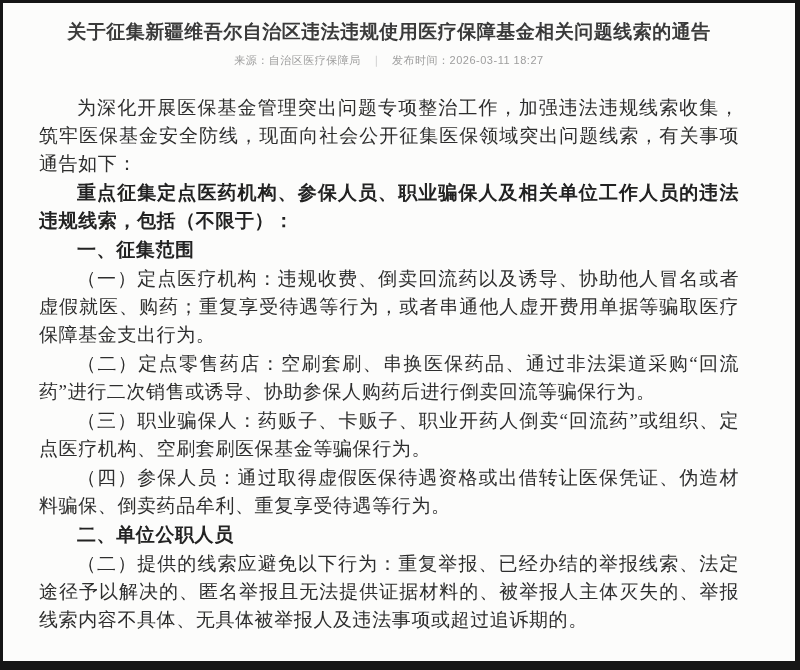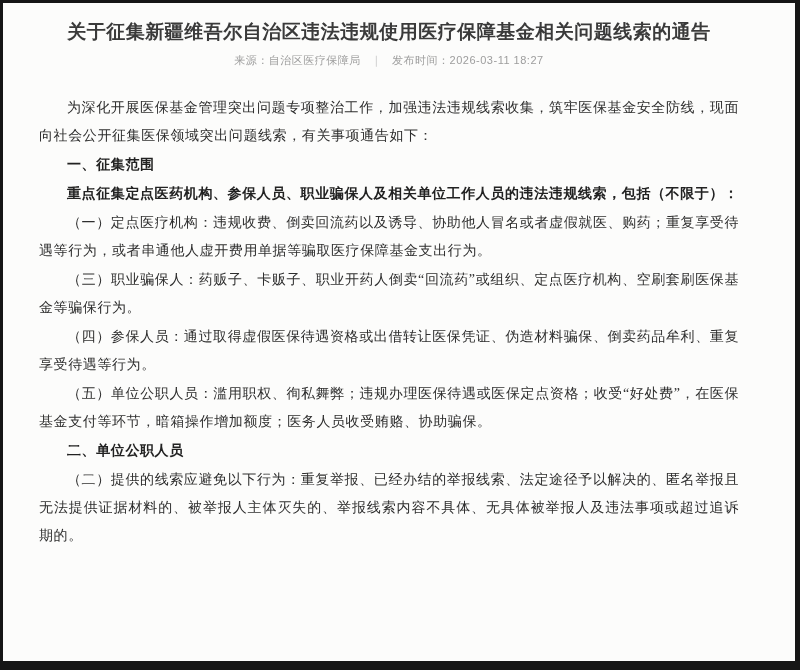--- a/index.html
+++ b/index.html
@@ -43,21 +43,21 @@
     color: #9d9d9d;
     margin-bottom: 26px;
     letter-spacing: 0.5px;
   }
   .meta .sep {
     color: #c2c2c2;
     margin: 0 10px;
   }
   .body-text p {
     margin: 0 0 1px 0;
-    font-size: 14px;
+    font-size: 19px;
     line-height: 28px;
     color: #2e2e2e;
     text-indent: 2em;
     text-align: justify;
     letter-spacing: 0.6px;
   }
   .body-text p.bold {
     font-weight: 700;
     color: #222;
   }
@@ -69,25 +69,25 @@
   <div class="page">
 
     <h1 class="doc-title">关于征集新疆维吾尔自治区违法违规使用医疗保障基金相关问题线索的通告</h1>
 
     <div class="meta">
       <span>来源：</span><span>自治区医疗保障局</span><span class="sep">｜</span><span>发布时间：</span><span>2026-03-11 18:27</span>
     </div>
 
     <div class="body-text">
       <p>为深化开展医保基金管理突出问题专项整治工作，加强违法违规线索收集，筑牢医保基金安全防线，现面向社会公开征集医保领域突出问题线索，有关事项通告如下：</p>
+      <p class="bold">重点征集定点医药机构、参保人员、职业骗保人及相关单位工作人员的违法违规线索，包括（不限于）：</p>
       <p class="bold">一、征集范围</p>
-      <p class="bold">重点征集定点医药机构、参保人员、职业骗保人及相关单位工作人员的违法违规线索，包括（不限于）：</p>
       <p>（一）定点医疗机构：违规收费、倒卖回流药以及诱导、协助他人冒名或者虚假就医、购药；重复享受待遇等行为，或者串通他人虚开费用单据等骗取医疗保障基金支出行为。</p>
+      <p>（二）定点零售药店：空刷套刷、串换医保药品、通过非法渠道采购“回流药”进行二次销售或诱导、协助参保人购药后进行倒卖回流等骗保行为。</p>
       <p>（三）职业骗保人：药贩子、卡贩子、职业开药人倒卖“回流药”或组织、定点医疗机构、空刷套刷医保基金等骗保行为。</p>
       <p>（四）参保人员：通过取得虚假医保待遇资格或出借转让医保凭证、伪造材料骗保、倒卖药品牟利、重复享受待遇等行为。</p>
-      <p>（五）单位公职人员：滥用职权、徇私舞弊；违规办理医保待遇或医保定点资格；收受“好处费”，在医保基金支付等环节，暗箱操作增加额度；医务人员收受贿赂、协助骗保。</p>
       <p class="bold">二、单位公职人员</p>
       <p>（二）提供的线索应避免以下行为：重复举报、已经办结的举报线索、法定途径予以解决的、匿名举报且无法提供证据材料的、被举报人主体灭失的、举报线索内容不具体、无具体被举报人及违法事项或超过追诉期的。</p>
 
     </div>
 
   </div>
 </div>
 
 </body></html>

